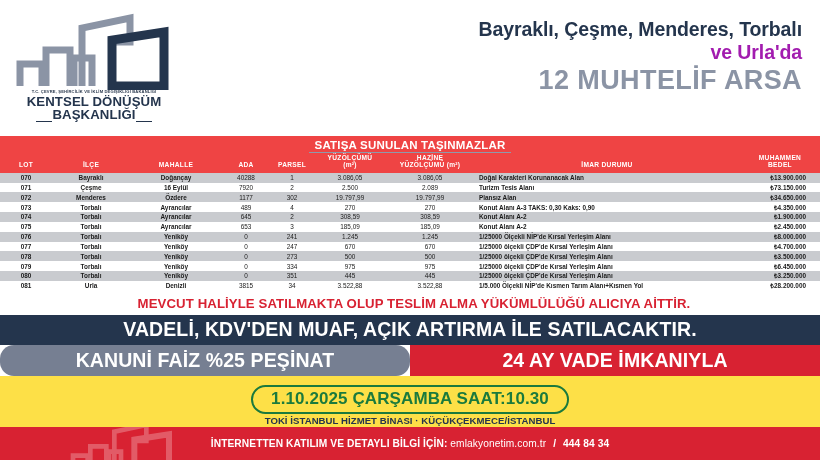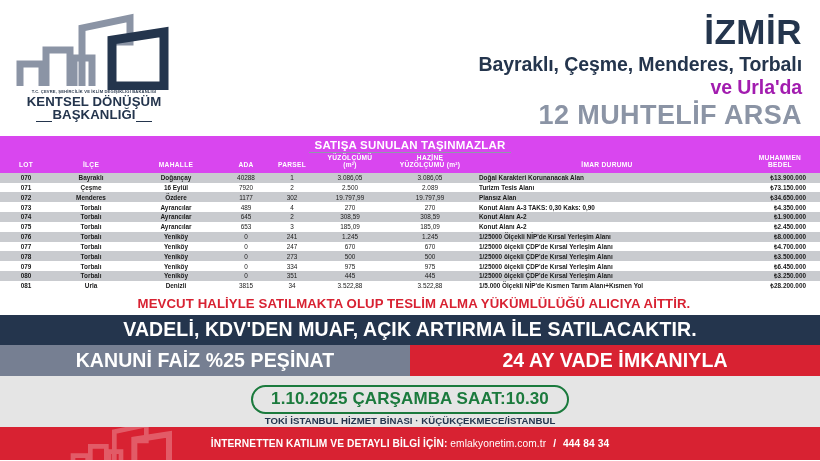--- a/index.html
+++ b/index.html
@@ -75,21 +75,21 @@
   .t-dist2 {
     font-size: 19.5px; font-weight: bold; color: #a21caf;
     line-height: 1.18; letter-spacing: -0.1px;
   }
   .t-sub {
     font-size: 27px; font-weight: bold; color: #8b94a5;
     letter-spacing: 0.4px; line-height: 1.1; margin-top: 2px;
   }
 
   
-  .tbl-wrap { width: 820px; background: #d946ef; }
+  .tbl-wrap { width: 820px; background: #ef4444; }
   .tbl-title {
     text-align: center;
     color: #ffffff;
     font-size: 11.5px;
     font-weight: bold;
     letter-spacing: 0.2px;
     padding-top: 3px;
     padding-bottom: 1px;
   }
   .tbl-title span { border-bottom: 1.5px solid #8f99ab; padding: 0 6px 1px 6px; }
@@ -155,35 +155,36 @@
   }
   .b-split { display: flex; width: 820px; height: 31px; }
   .b-gray {
     flex: 0 0 410px;
     background: #767f92;
     color: #ffffff;
     font-size: 19.5px;
     font-weight: bold;
     display: flex; align-items: center; justify-content: center;
     letter-spacing: 0.1px;
+    border-radius: 14px;
   }
   .b-red {
     flex: 1 1 auto;
     background: #d82232;
     color: #ffffff;
     font-size: 19.5px;
     font-weight: bold;
     display: flex; align-items: center; justify-content: center;
     letter-spacing: 0.1px;
   }
 
   
   .datezone {
     width: 820px;
-    background: #e5e5e5;
+    background: #fde047;
     text-align: center;
     padding-top: 9px;
   }
   .date-pill {
     display: inline-block;
     border: 2px solid #1b7a3d;
     border-radius: 16px;
     color: #1b7a3d;
     font-size: 17px;
     font-weight: bold;
@@ -247,21 +248,20 @@
       <div class="logo-ministry">T.C. ÇEVRE, ŞEHİRCİLİK VE İKLİM DEĞİŞİKLİĞİ BAKANLIĞI</div>
       <div class="logo-name1">KENTSEL DÖNÜŞÜM</div>
       <div class="logo-name2row">
         <span class="logo-rule"></span>
         <span class="logo-name2">BAŞKANLIĞI</span>
         <span class="logo-rule"></span>
       </div>
     </div>
 
     <div class="title-block">
-      <div class="t-city">İZMİR</div>
       <div class="t-dist">Bayraklı, Çeşme, Menderes, Torbalı</div>
       <div class="t-dist2">ve Urla'da</div>
       <div class="t-sub">12 MUHTELİF ARSA</div>
     </div>
 
   </div>
 
   <div class="tbl-wrap">
     <div class="tbl-title">
       <span>SATIŞA SUNULAN TAŞINMAZLAR</span>

